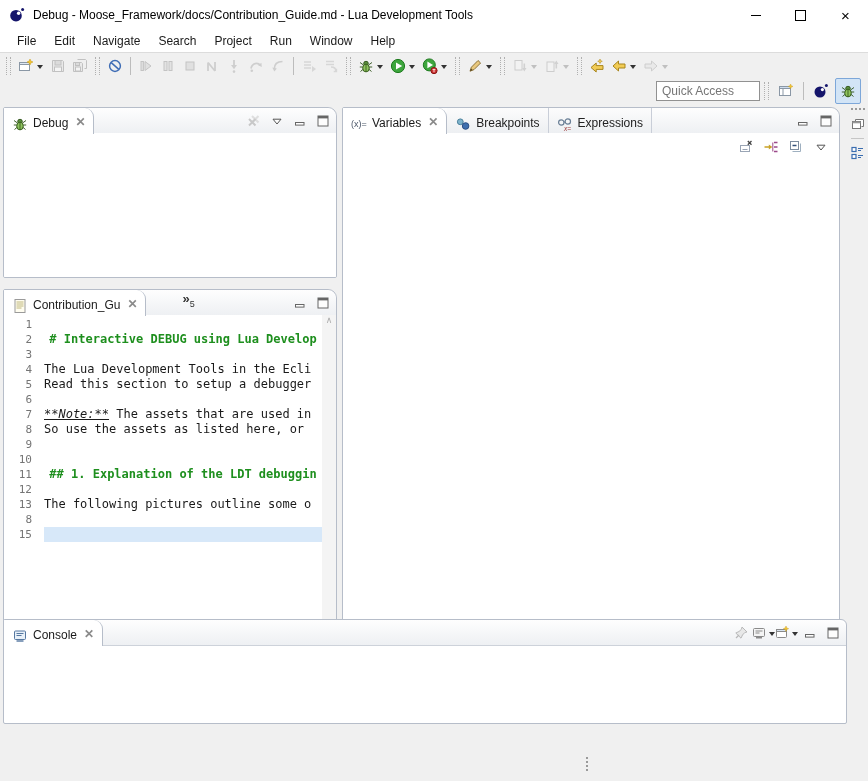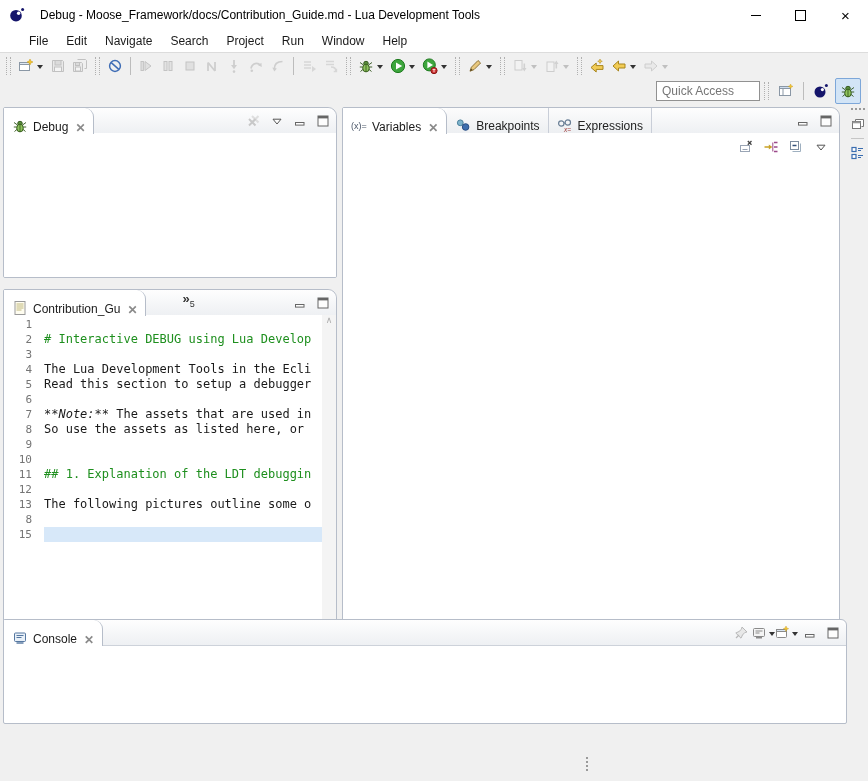--- a/index.html
+++ b/index.html
@@ -6,30 +6,30 @@
   body{width:868px;height:781px;position:relative;background:#f0f0f0;
        font-family:"Liberation Sans",sans-serif;font-size:12px;color:#1a1a1a;overflow:hidden;}
   .ic{display:inline-block;width:16px;height:16px;flex:0 0 auto;}
   .ic svg{width:100%;height:100%;display:block;}
   .txticon{font-size:9px;color:#4a5668;white-space:nowrap;line-height:16px;}
 
   
   .titlebar{position:absolute;left:0;top:0;width:868px;height:30px;background:#fff;
             display:flex;align-items:center;}
   .appicon{margin-left:9px;}
-  .title{margin-left:15px;font-size:12px;color:#000;}
+  .title{margin-left:8px;font-size:12px;color:#000;}
   .wbtns{margin-left:auto;display:flex;height:30px;}
   .wbtn{width:45px;height:30px;display:flex;align-items:center;justify-content:center;}
   .gly-min{display:block;width:10px;height:1px;background:#000;}
   .gly-max{display:block;width:9px;height:9px;border:1px solid #000;}
   .gly-x{font-size:15px;line-height:15px;color:#000;}
 
   
   .menubar{position:absolute;left:0;top:30px;width:868px;height:22px;background:#fff;
-           display:flex;align-items:center;padding-left:20px;box-sizing:border-box;}
+           display:flex;align-items:center;padding-left:8px;box-sizing:border-box;}
   .menuitem{padding:2px 9px;cursor:default;}
 
   
   .toolbar1{position:absolute;left:0;top:52px;width:868px;height:26px;background:#f0f0f0;
             border-top:1px solid #dcdcdc;display:flex;align-items:center;padding-left:2px;box-sizing:border-box;}
   .tbtn{height:22px;display:flex;align-items:center;padding:0 2px;border-radius:2px;}
   .tbtn .ic{margin:0 1px;}
   .dd{width:0;height:0;border:3px solid transparent;border-top:4px solid #333;margin:5px 2px 0 2px;}
   .tbtn.disabled{filter:grayscale(1) opacity(.55);}
   .tbtn.disabled .dd{border-top-color:#999;}
@@ -42,43 +42,43 @@
       font-size:12px;color:#333;padding:0 5px;}
   .pbtn{width:24px;height:24px;display:flex;align-items:center;justify-content:center;border-radius:2px;margin:0 1px;}
   .pbtn.active{background:#d2e4f6;border:1px solid #7da7d9;}
   .pipe{width:1px;height:18px;background:#bcbcbc;margin:0 4px;}
 
   
   .panel{position:absolute;border:1px solid #b6bdc9;border-radius:2px 9px 2px 2px;background:#fff;
          box-sizing:border-box;overflow:hidden;}
   .phead{height:25px;background:linear-gradient(#fefefe,#eef0f3);border-bottom:1px solid #cdd2da;
          display:flex;align-items:stretch;position:relative;border-top-right-radius:9px;}
-  .tab{display:flex;align-items:flex-end;gap:5px;padding:0 8px;position:relative;}
+  .tab{display:flex;align-items:flex-start;gap:5px;padding:8px 8px;position:relative;}
   .tab .lbl{white-space:nowrap;}
   .tab.active{background:#fff;border-right:1px solid #b6bdc9;border-top-right-radius:9px;margin-bottom:-1px;z-index:2;}
   .tab.inactive{background:linear-gradient(#fcfcfc,#edeff2);border-right:1px solid #c9ced8;color:#222;}
   .tabclose{color:#8a8a8a;font-size:12px;font-weight:bold;margin-left:2px;line-height:12px;}
   .headbtns{position:absolute;right:5px;top:0;height:25px;display:flex;align-items:center;gap:7px;}
   .hbtn{width:16px;height:16px;display:flex;align-items:center;justify-content:center;}
   .hbtn.disabled{filter:grayscale(1) opacity(.8);}
   .pbody{position:absolute;left:0;right:0;bottom:0;background:#fff;}
 
   
   .chev{display:flex;align-items:flex-start;margin-left:36px;padding-top:3px;color:#333;}
   .chev b{font-size:13px;line-height:12px;}
   .chev sub{font-size:9px;margin-top:6px;}
   .ed-body{top:25px;}
   .gutter{position:absolute;left:0;top:2px;width:34px;bottom:17px;background:#fff;
           font-family:"DejaVu Sans Mono",monospace;font-size:11px;line-height:15px;color:#757575;
           text-align:right;padding-right:6px;box-sizing:border-box;}
   .code{position:absolute;left:40px;top:2px;right:14px;bottom:17px;font-family:"DejaVu Sans Mono",monospace;
         font-size:12px;line-height:15px;white-space:pre;overflow:hidden;}
   .cl{height:15px;}
-  .cl.heading{color:var(--green,#1e8f1e);font-weight:normal;}
-  .cl .ital{font-style:italic;}
+  .cl.heading{color:var(--green,#1e8f1e);font-weight:bold;text-align:center;}
+  .cl .ital{font-style:italic;text-decoration:underline;}
   .cl.current{background:var(--sel,#d7e8f9);}
   .vscroll{position:absolute;right:0;top:0;width:14px;bottom:17px;background:#f4f4f4;
            display:flex;flex-direction:column;justify-content:space-between;align-items:center;
            color:#aeaeae;font-size:9px;}
   .hscroll{position:absolute;left:40px;right:14px;bottom:0;height:17px;background:#f0f0f0;}
   .hs-arrow{position:absolute;top:0;width:15px;height:17px;display:flex;align-items:center;justify-content:center;
             color:#4d4d4d;font-weight:bold;font-size:12px;}
   .hs-thumb{position:absolute;left:16px;top:2px;width:62px;height:13px;background:#cdcdcd;}
   .ed-corner{position:absolute;right:0;bottom:0;width:14px;height:17px;background:#f0f0f0;}
 

